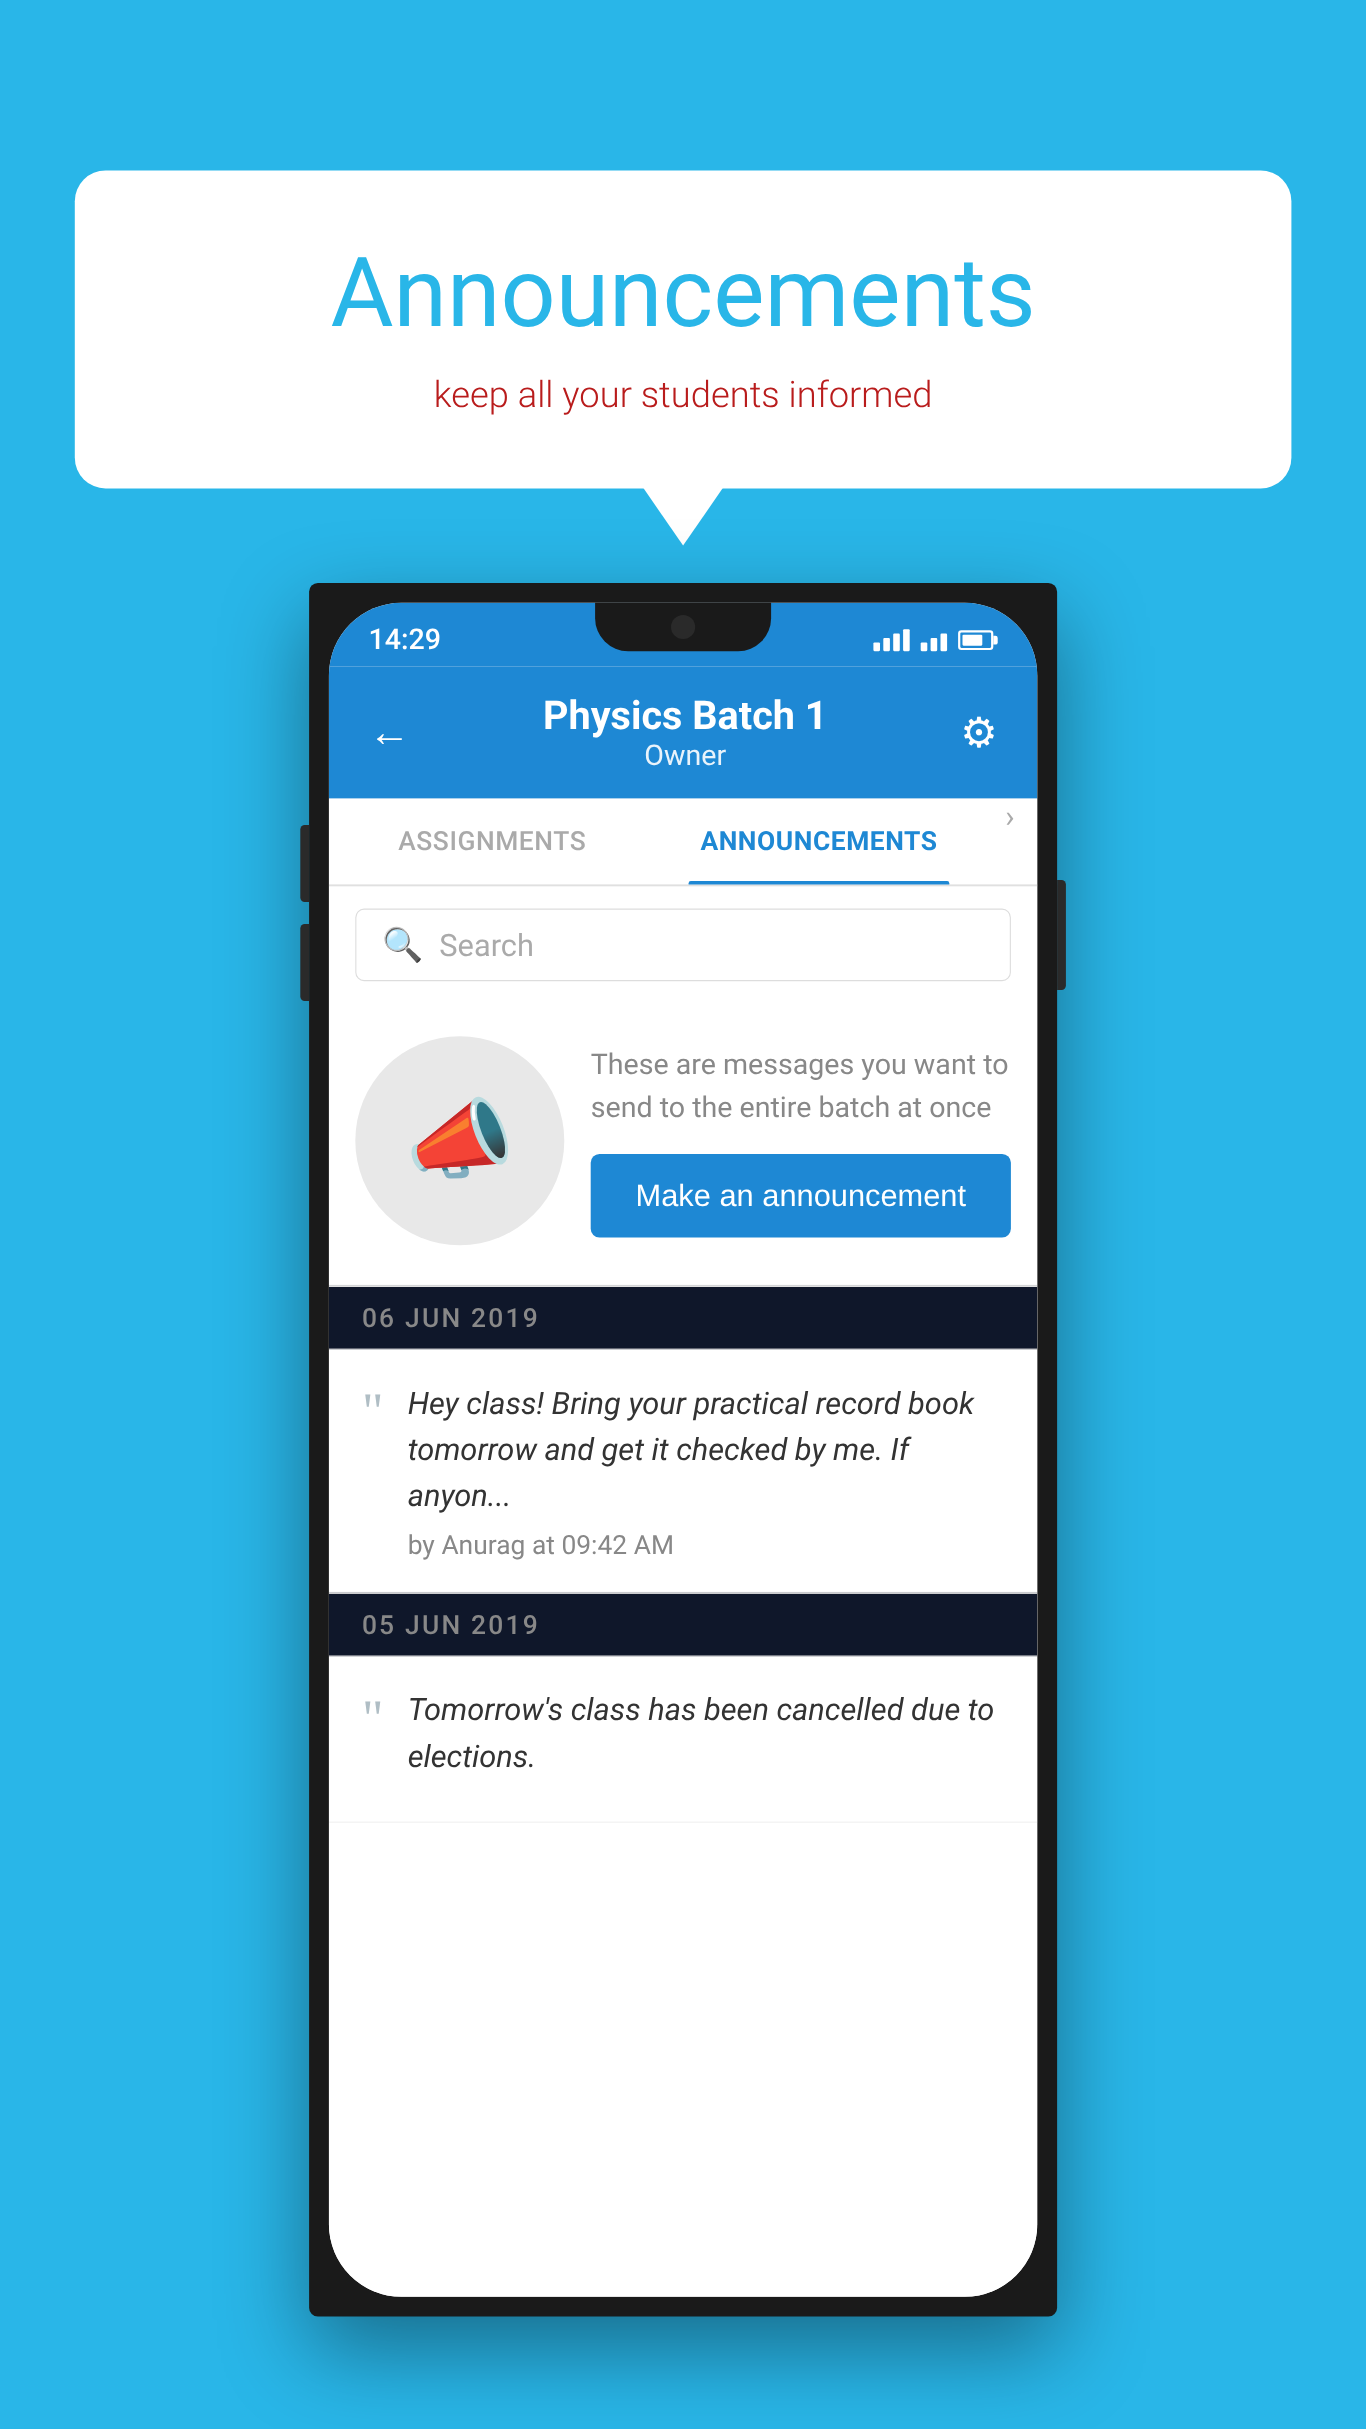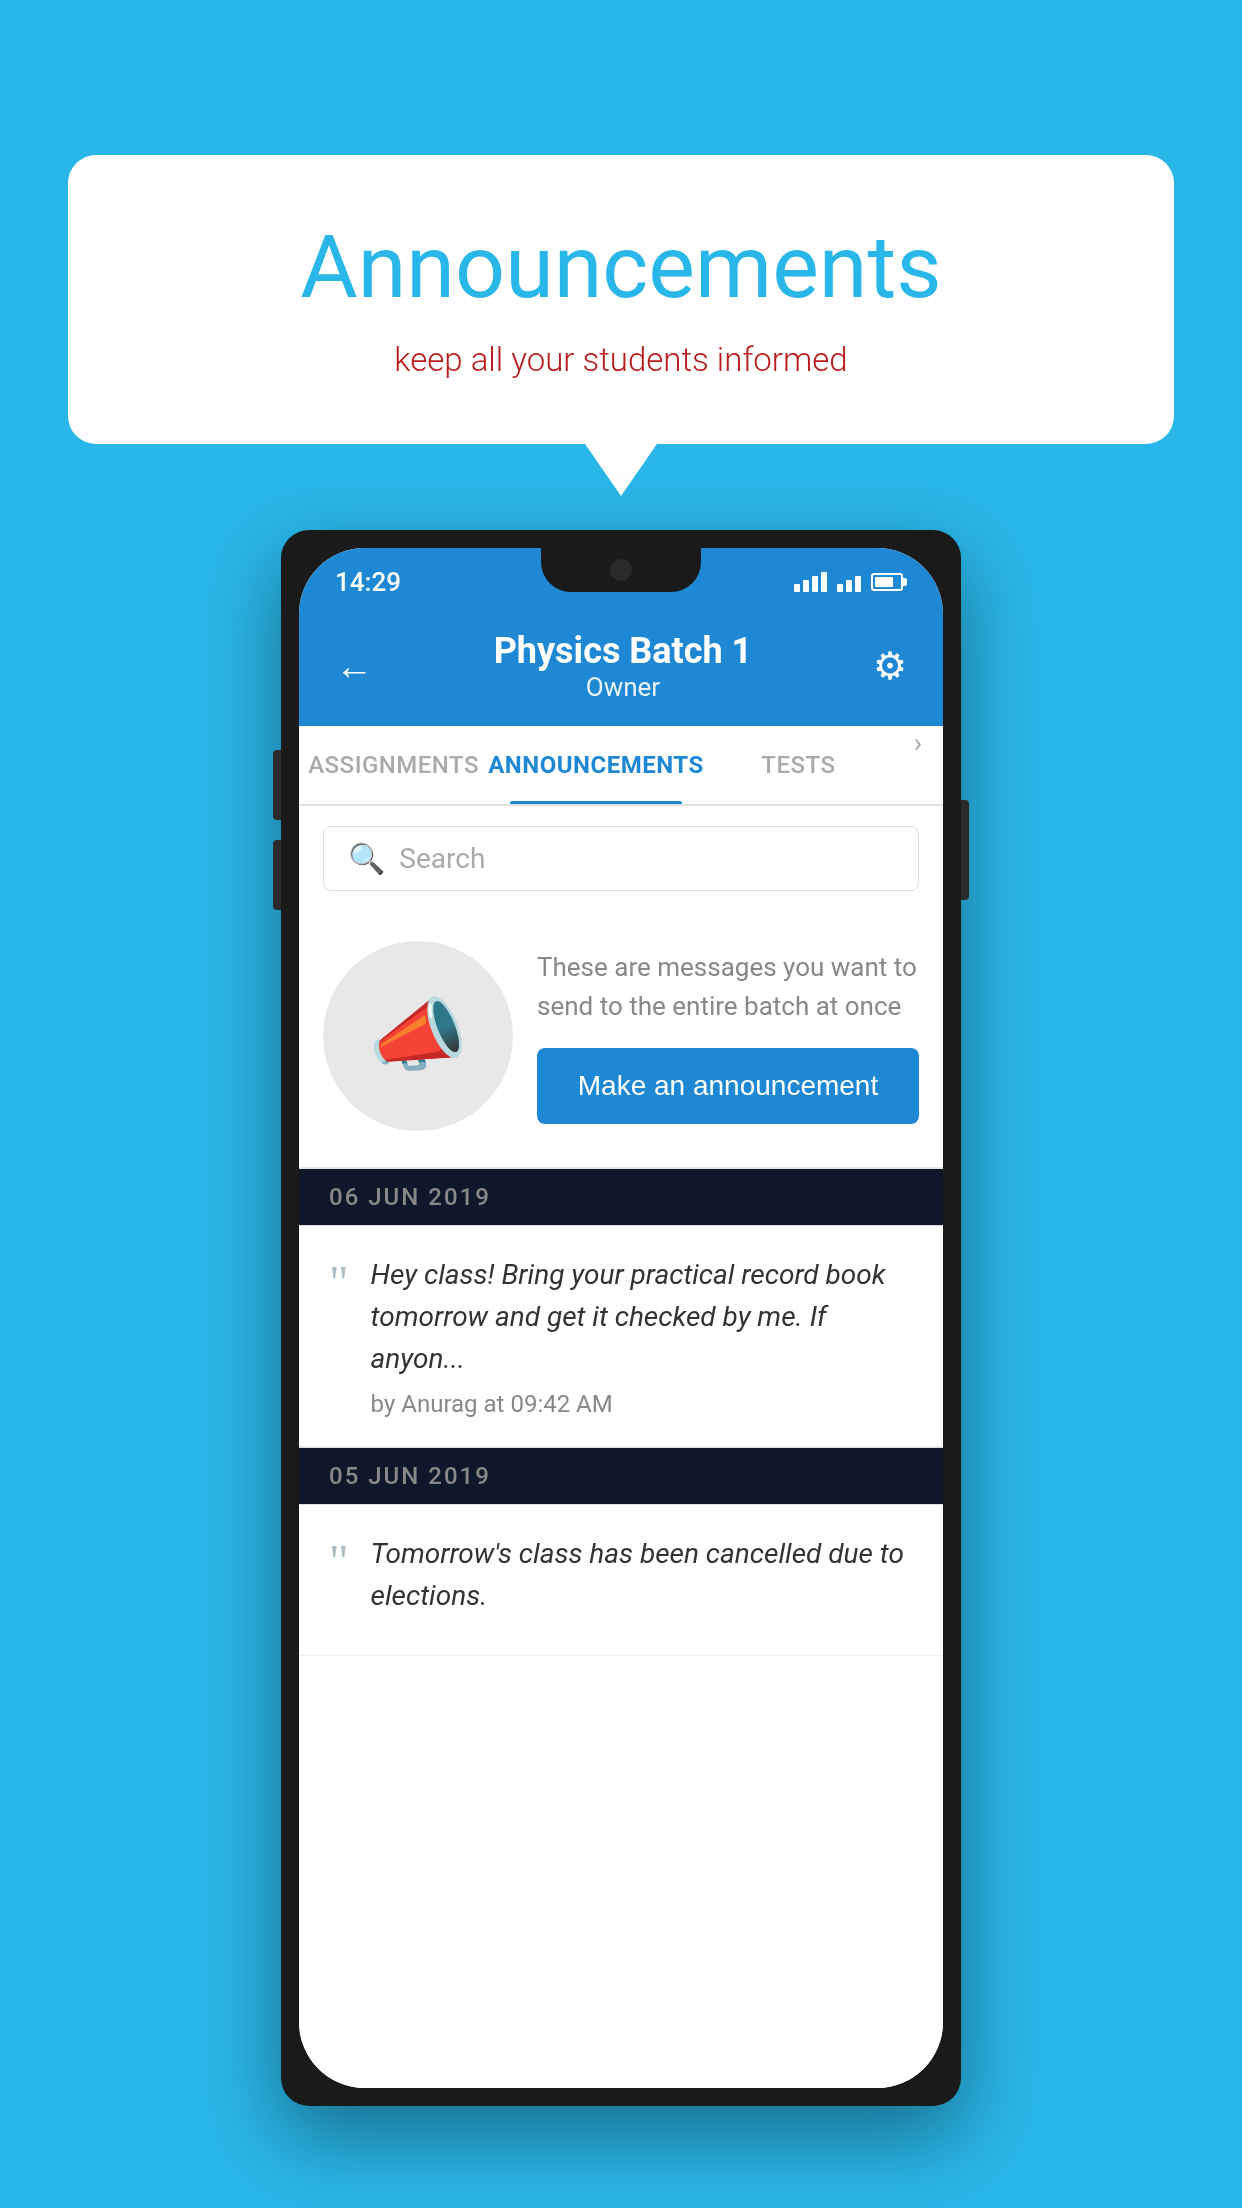--- a/index.html
+++ b/index.html
@@ -53,21 +53,21 @@
     
     .phone-wrapper {
       position: absolute;
       top: 530px;
       left: 50%;
       transform: translateX(-50%);
       width: 680px;
     }
     .phone-outer {
       background: #1a1a1a;
-      border-radius: 28px;
+      border-radius: 8px;
       padding: 18px;
       position: relative;
       box-shadow: 0 30px 80px rgba(0,0,0,0.4);
     }
     .phone-notch-area {
       position: absolute;
       top: 18px;
       left: 50%;
       transform: translateX(-50%);
       width: 160px;
@@ -424,23 +424,20 @@
         <div class="header-gear-icon">⚙</div>
       </div>
 
       <div class="tabs-bar">
         <div class="tab-item">
           <span>ASSIGNMENTS</span>
         </div>
         <div class="tab-item active">
           <span>ANNOUNCEMENTS</span>
         </div>
-        <div class="tab-item">
-          <span>TESTS</span>
-        </div>
         <div class="tab-more">›</div>
       </div>
 
       <div class="content-area">
 
         <div class="search-bar-wrapper">
           <div class="search-bar">
             <span class="search-icon-char">🔍</span>
             <span class="search-text">Search</span>
           </div>

